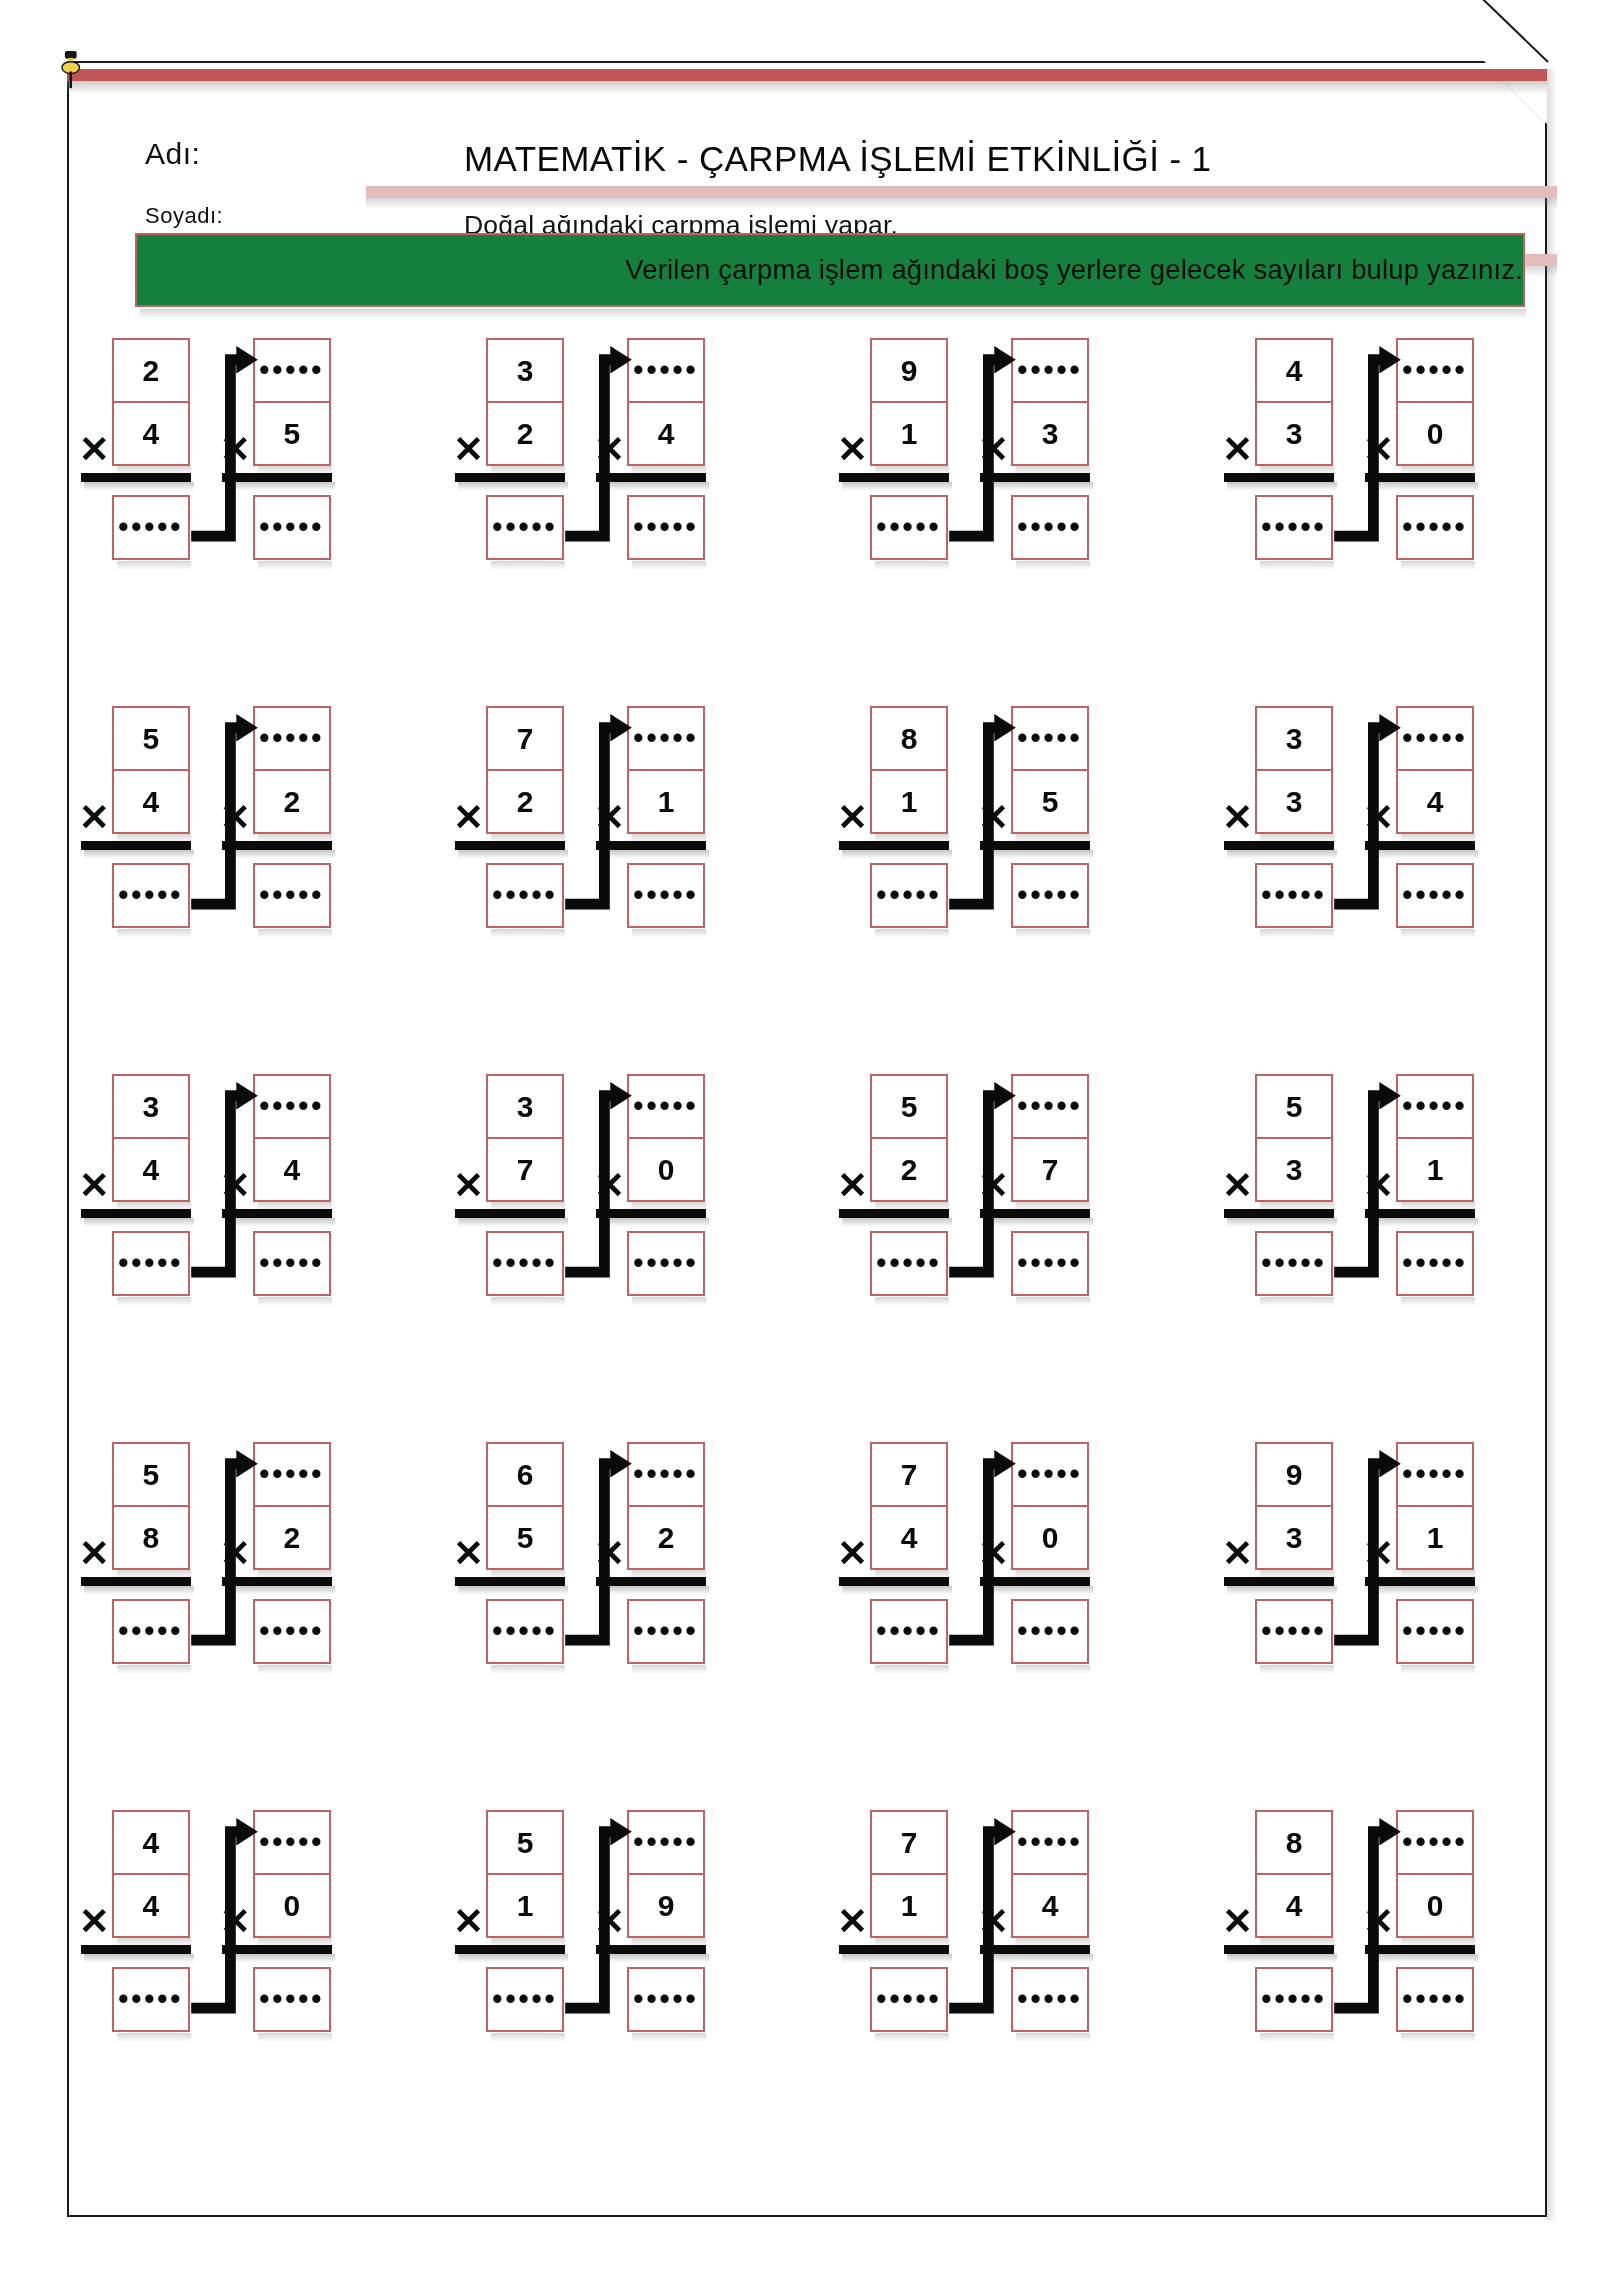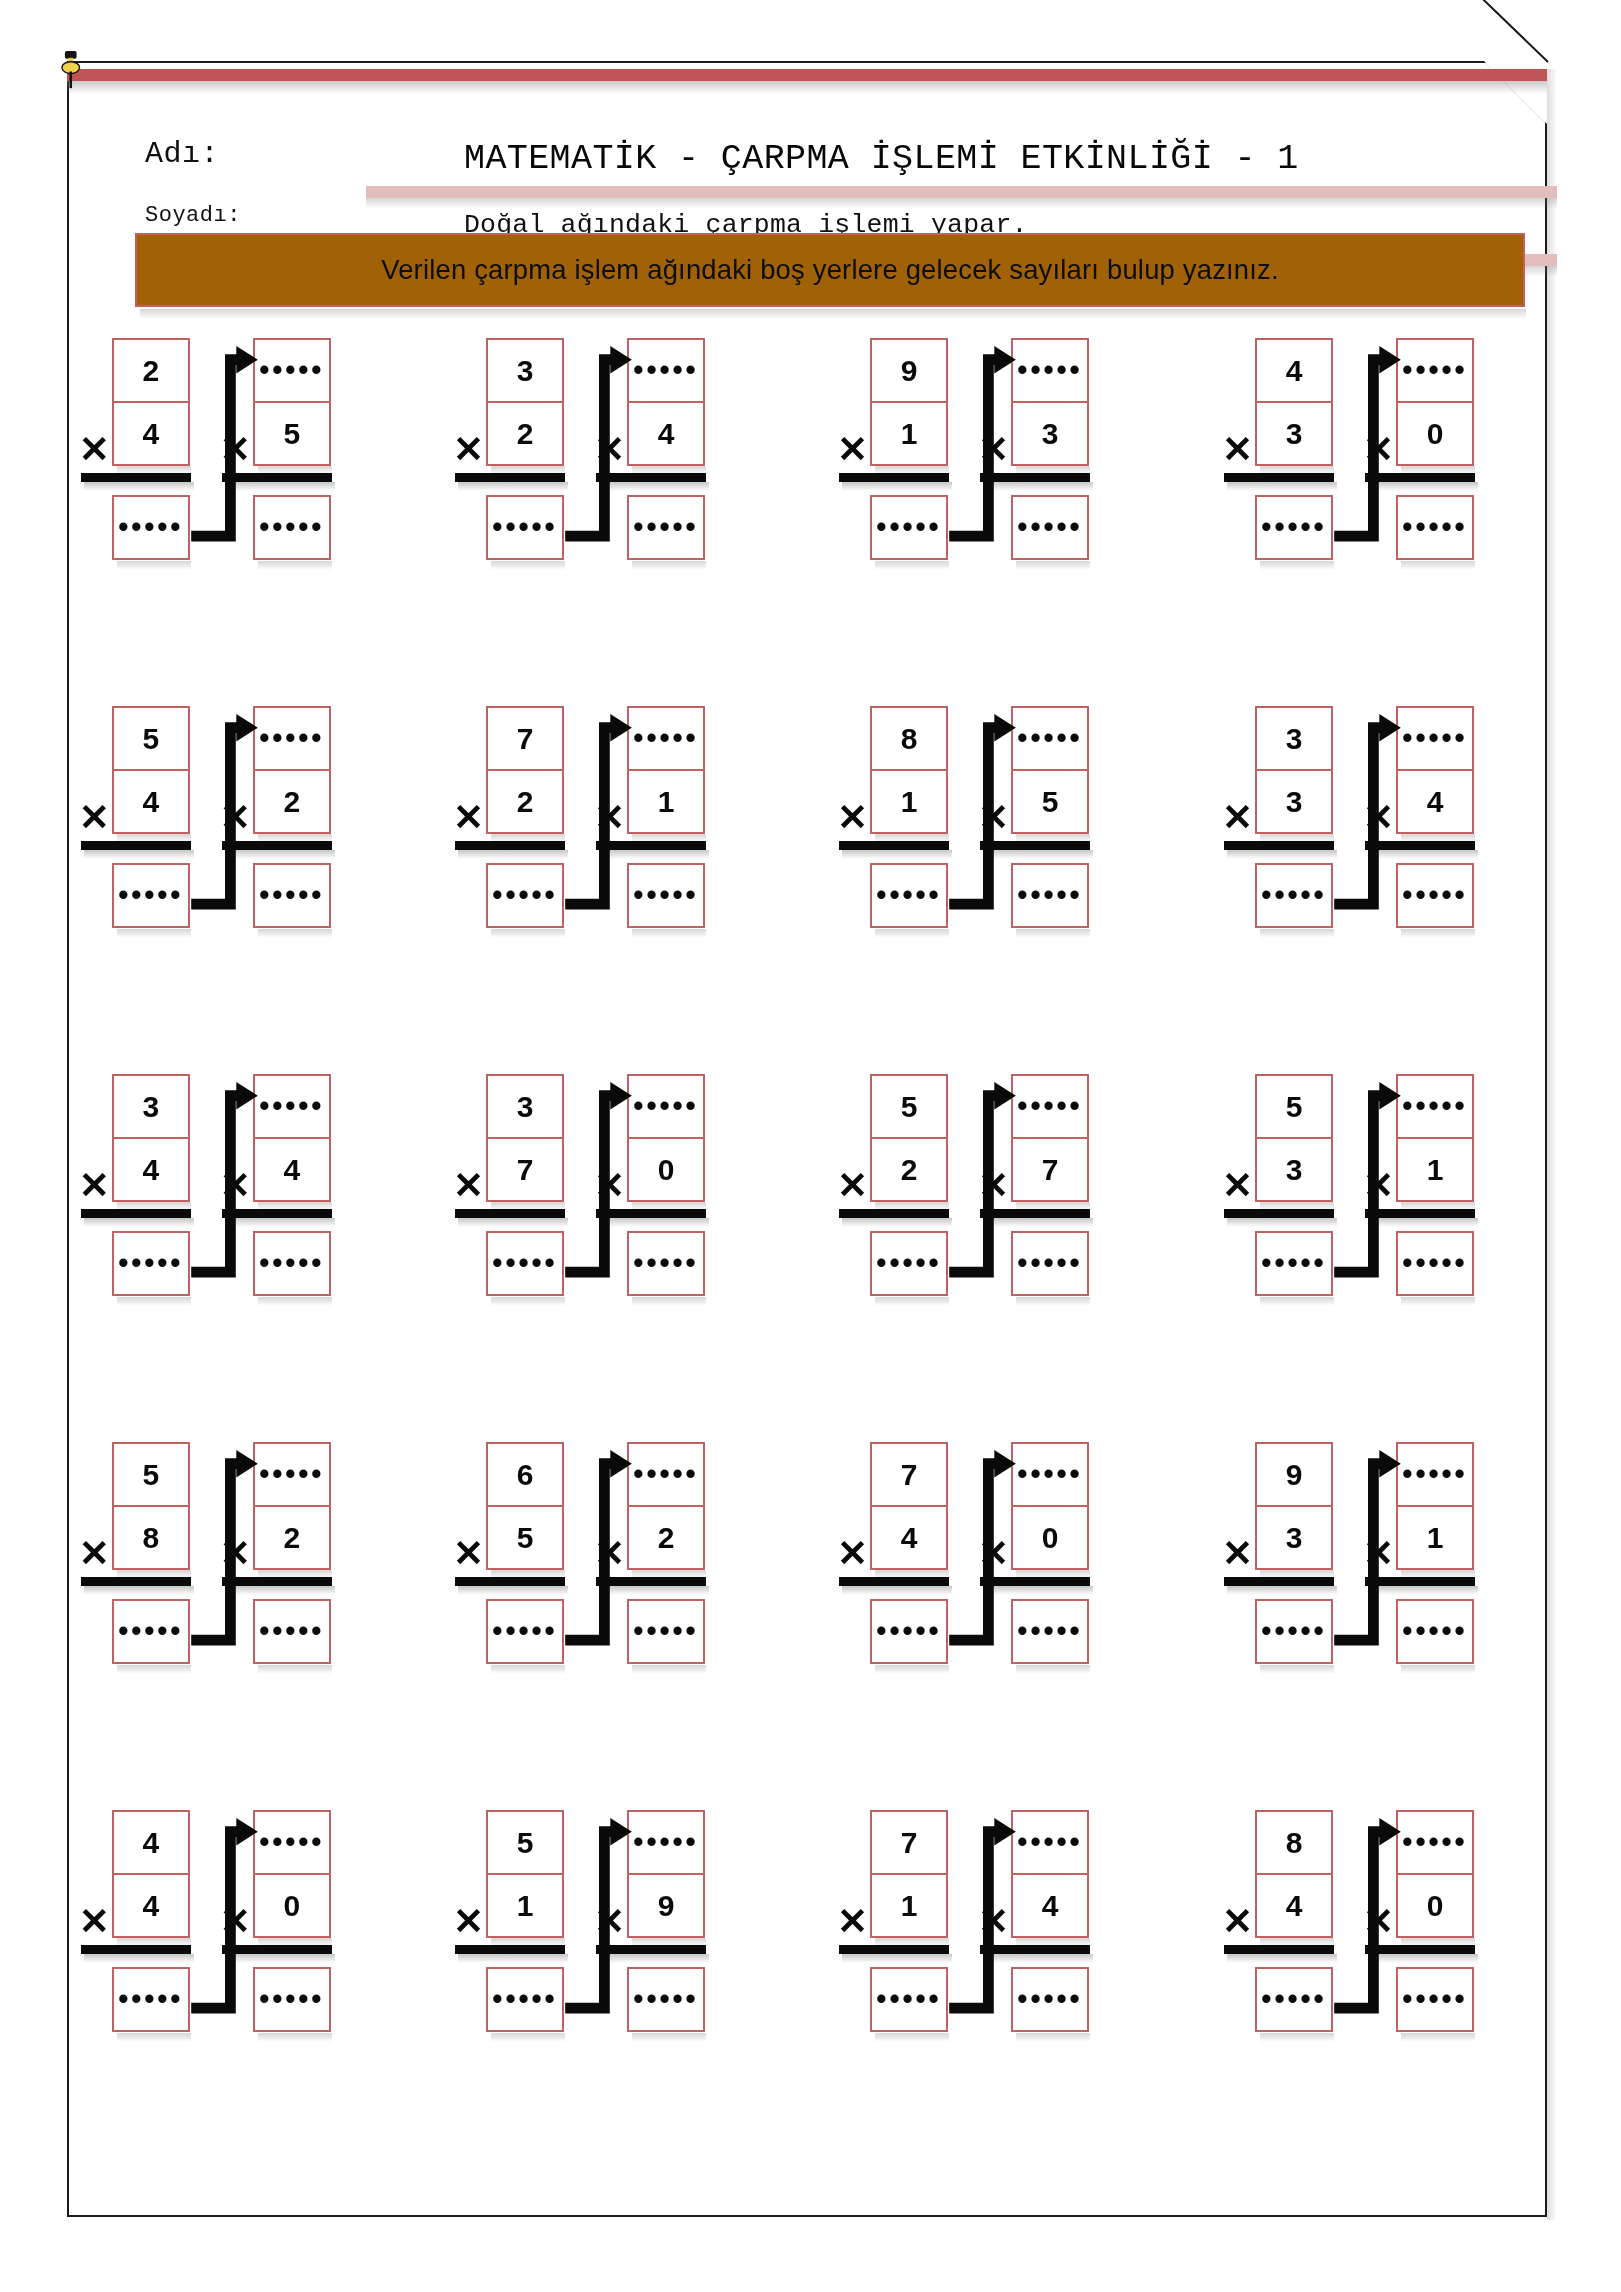--- a/index.html
+++ b/index.html
@@ -67,21 +67,20 @@
     z-index: 40;
   }
 
   
   .header-zone {
     position: absolute;
     left: 67px;
     top: 61px;
     width: 1480px;
     height: 181px;
-    font-family: Liberation Mono, monospace;
   }
   .bar-red-top {
     position: absolute;
     left: 0px;
     top: 7.8px;
     width: 1480px;
     height: 12.7px;
     background: #c05555;
   }
   .bar-red-top::after {
@@ -162,24 +161,24 @@
 
   
   .instruction-box {
     position: absolute;
     left: 135px;
     top: 233px;
     width: 1390px;
     height: 74px;
     border: 2px solid #c06060;
     box-sizing: border-box;
-    background: #a16207;
+    background: #15803d;
     display: flex;
     align-items: center;
-    justify-content: center;
+    justify-content: flex-end;
   }
   .instruction-box::after {
     content: "";
     position: absolute;
     left: 2.9px;
     top: 74px;
     width: 100%;
     height: 9.8px;
     background: linear-gradient(to bottom, rgba(120,120,120,0.30), rgba(255,255,255,0));
   }

